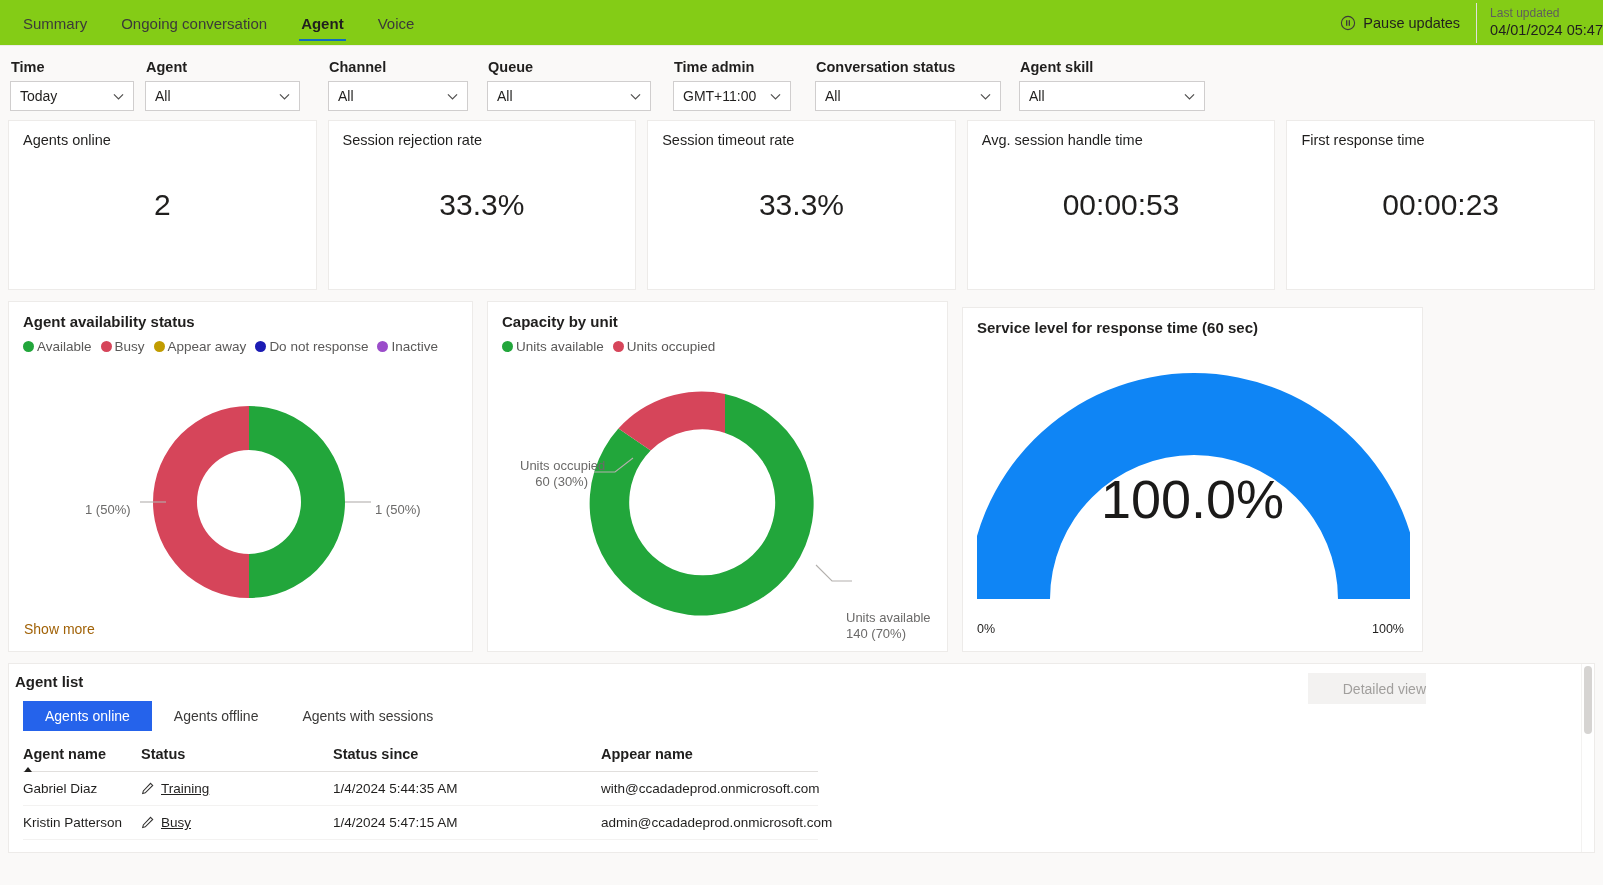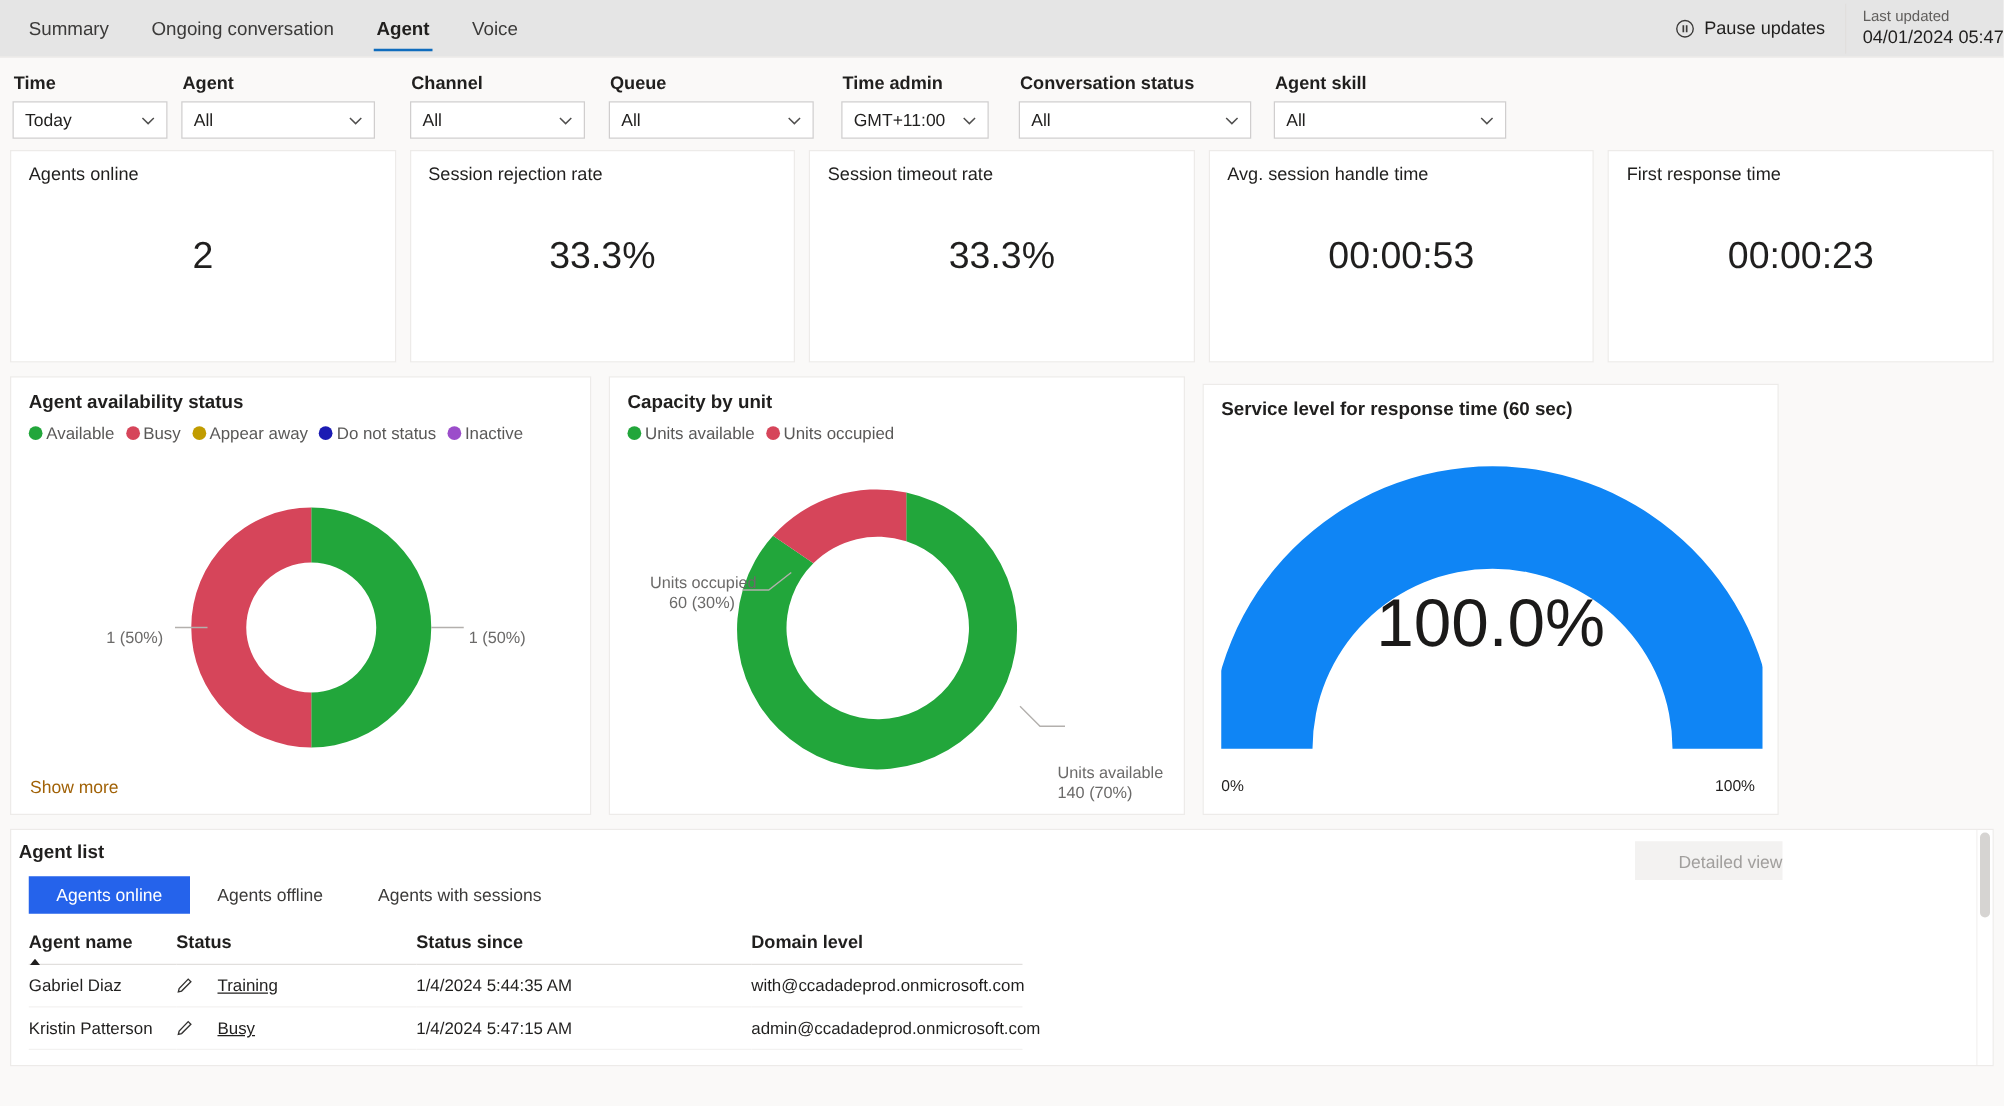--- a/index.html
+++ b/index.html
@@ -9,21 +9,21 @@
     background: #faf9f8;
     font-family: "Liberation Sans", sans-serif;
     color: #201f1e;
     overflow: hidden;
   }
 
   
   .topbar {
     position: relative;
     height: 46px;
-    background: #e5e5e5;
+    background: #84cc16;
     display: flex;
     align-items: flex-start;
     border-bottom: 1px solid #edebe9;
   }
   .tabs { display: flex; align-items: center; height: 46px; padding-left: 6px; }
   .tab {
     position: relative;
     height: 46px;
     display: flex; align-items: center;
     padding: 0 17px;
@@ -227,21 +227,21 @@
     white-space: nowrap;
   }
   .sortcaret {
     position: absolute;
     left: 1px; bottom: -1px;
     width: 0; height: 0;
     border-left: 4px solid transparent;
     border-right: 4px solid transparent;
     border-bottom: 5px solid #201f1e;
   }
-  .statuscell { display: flex; align-items: center; gap: 20px; }
+  .statuscell { display: flex; align-items: center; gap: 7px; }
   .pencil { width: 13px; height: 13px; flex: 0 0 auto; }
   .statuslink { text-decoration: underline; cursor: pointer; }
 
   .scrolltrack {
     position: absolute;
     right: 0; top: 0; bottom: 0;
     width: 13px;
     background: #ffffff;
     border-left: 1px solid #f3f2f1;
   }
@@ -398,21 +398,21 @@
       <div class="lgitem">
         <span class="dot" style="background:#d6455a"></span>
         <span>Busy</span>
       </div>
       <div class="lgitem">
         <span class="dot" style="background:#c19c00"></span>
         <span>Appear away</span>
       </div>
       <div class="lgitem">
         <span class="dot" style="background:#1b1bb3"></span>
-        <span>Do not status</span>
+        <span>Do not response</span>
       </div>
       <div class="lgitem">
         <span class="dot" style="background:#9b4dca"></span>
         <span>Inactive</span>
       </div>
     </div>
 
     <div class="donutwrap">
       <svg width="437" height="275" viewBox="0 0 437 275" style="display:block;margin-top:10px">
 
@@ -512,21 +512,21 @@
           <span>Agent name</span>
           <span class="sortcaret"></span>
         </th>
         <th>
           <span>Status</span>
         </th>
         <th>
           <span>Status since</span>
         </th>
         <th>
-          <span>Domain level</span>
+          <span>Appear name</span>
         </th>
       </tr>
     </thead>
     <tbody>
       <tr>
         <td>Gabriel Diaz</td>
         <td>
           <span class="statuscell">
             <svg class="pencil" viewBox="0 0 14 14">
               <path d="M10.3 1.4 L12.6 3.7 L4.6 11.7 L1.8 12.4 L2.5 9.6 Z" fill="none" stroke="#323130" stroke-width="1.15"></path>

